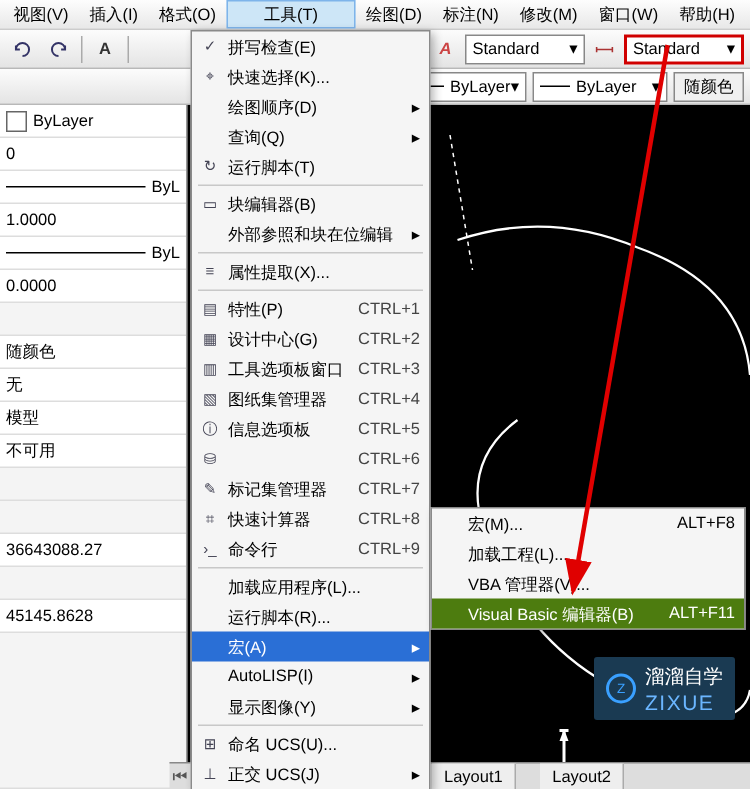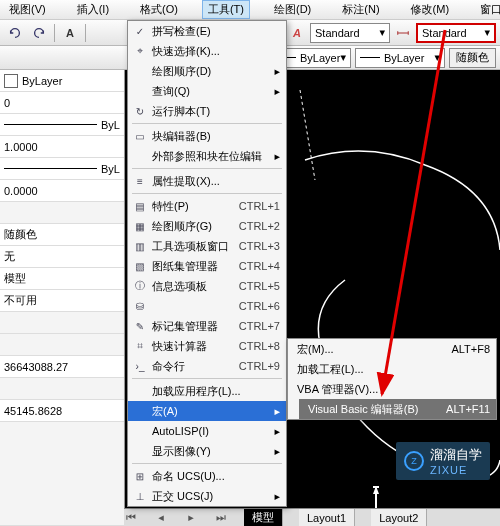--- a/index.html
+++ b/index.html
@@ -1,17 +1,17 @@
 <!DOCTYPE html>
 <html><head>
 <meta charset="utf-8">
 <style>
 *{box-sizing:border-box;margin:0;padding:0;font-family:"Microsoft YaHei",SimSun,Arial,sans-serif;font-size:11px;}
 body{width:500px;height:526px;background:#f0f0f0;position:relative;overflow:hidden;}
-.menubar{height:20px;background:linear-gradient(#fdfdfd,#e8e8e8);border-bottom:1px solid #ccc;display:flex;align-items:center;padding:0 2px;white-space:nowrap;gap:17px;}
+.menubar{height:20px;background:linear-gradient(#fdfdfd,#e8e8e8);border-bottom:1px solid #ccc;display:flex;align-items:center;padding:0 2px;white-space:nowrap;}
 .menubar .mi{padding:2px 7px;cursor:default;}
 .toolbar{height:26px;background:linear-gradient(#fcfcfc,#e4e4e4);border-bottom:1px solid #b8b8b8;display:flex;align-items:center;padding:0 4px;gap:2px;}
 .toolbar .tbtn{width:22px;height:22px;border:1px solid transparent;display:flex;align-items:center;justify-content:center;border-radius:2px;}
 .toolbar .sep{width:1px;height:18px;background:#aaa;margin:0 2px;}
 .toolbar .stylebox{height:20px;border:1px solid #888;background:#fff;padding:0 4px;display:flex;align-items:center;min-width:80px;}
 .toolbar .stylebox.hl{border:2px solid #d00000;}
 .layerbar{height:24px;background:linear-gradient(#fcfcfc,#e4e4e4);border-bottom:1px solid #b8b8b8;display:flex;align-items:center;padding:0 4px;gap:4px;}
 .layerbar .combo{height:20px;border:1px solid #888;background:#fff;display:flex;align-items:center;padding:0 4px;min-width:90px;}
 .layerbar .btn{height:20px;border:1px solid #888;background:#f0f0f0;padding:0 6px;display:flex;align-items:center;}
 .main{position:absolute;top:70px;left:0;right:0;bottom:0;display:flex;}
@@ -23,40 +23,40 @@
 .canvas{flex:1;background:#000;position:relative;overflow:hidden;}
 .canvas svg{position:absolute;top:0;left:0;width:100%;height:100%;}
 .dropdown{position:absolute;top:20px;left:127px;width:160px;background:#f5f5f5;border:1px solid #8a8a8a;box-shadow:2px 2px 6px rgba(0,0,0,0.3);z-index:10;}
 .dropdown .item{height:20px;display:flex;align-items:center;padding:0 6px 0 24px;position:relative;cursor:default;}
 .dropdown .item .sc{margin-left:auto;color:#444;}
 .dropdown .item.sel{background:#2a6fd6;color:#fff;}
 .dropdown .item .arr{margin-left:auto;}
 .dropdown .divider{height:1px;background:#c8c8c8;margin:2px 4px;}
 .dropdown .ic{position:absolute;left:4px;width:16px;height:16px;display:flex;align-items:center;justify-content:center;font-size:10px;color:#445;}
 .submenu{position:absolute;top:338px;left:287px;width:210px;background:#f5f5f5;border:1px solid #8a8a8a;box-shadow:2px 2px 6px rgba(0,0,0,0.3);z-index:11;}
-.submenu .item{height:20px;display:flex;align-items:center;padding:0 6px 0 9px;}
-.submenu .item.sel{background:#737373;color:#fff;margin-left:11px;}
+.submenu .item{height:20px;display:flex;align-items:center;padding:0 6px 0 24px;}
+.submenu .item.sel{background:#4d7c0f;color:#fff;}
 .submenu .item .sc{margin-left:auto;}
 .arrow{position:absolute;z-index:15;pointer-events:none;}
 .watermark{position:absolute;right:10px;bottom:46px;background:#1a3a52;color:#fff;padding:4px 8px;display:flex;align-items:center;gap:6px;border-radius:2px;z-index:5;}
 .watermark .logo{width:20px;height:20px;border:2px solid #3aa0ff;border-radius:50%;display:flex;align-items:center;justify-content:center;color:#3aa0ff;font-size:9px;}
-.modeltabs{position:absolute;bottom:0;left:124px;right:0;height:18px;background:#ddd;border-top:1px solid #888;display:flex;align-items:center;font-size:10px;z-index:2;gap:16px;}
+.modeltabs{position:absolute;bottom:0;left:113px;right:0;height:18px;background:#ddd;border-top:1px solid #888;display:flex;align-items:center;font-size:10px;z-index:2;gap:16px;}
 .modeltabs .tab{padding:0 8px;border-right:1px solid #aaa;background:#eee;height:100%;display:flex;align-items:center;}
 .modeltabs .tab.active{background:#000;color:#fff;}
 .modeltabs .nav{width:14px;height:14px;display:flex;align-items:center;justify-content:center;color:#555;}
 svg.ico{width:14px;height:14px;}
 </style>
 </head>
 <body>
 
 <div class="menubar">
   <span class="mi">视图(V)</span>
   <span class="mi">插入(I)</span>
   <span class="mi">格式(O)</span>
-  <span class="mi" style="background:#cde6f7;border:1px solid #7eb4ea;padding:1px 5px;text-align:right;">工具(T)</span>
+  <span class="mi" style="background:#cde6f7;border:1px solid #7eb4ea;padding:1px 24px;text-align:right;">工具(T)</span>
   <span class="mi">绘图(D)</span>
   <span class="mi">标注(N)</span>
   <span class="mi">修改(M)</span>
   <span class="mi">窗口(W)</span>
   <span class="mi">帮助(H)</span>
 </div>
 
 <div class="toolbar">
   <div class="tbtn">
       <svg class="ico" viewBox="0 0 16 16">
@@ -186,21 +186,21 @@
       <span>属性提取(X)...</span>
     </div>
   <div class="divider"></div>
   <div class="item">
       <span class="ic">▤</span>
       <span>特性(P)</span>
       <span class="sc">CTRL+1</span>
     </div>
   <div class="item">
       <span class="ic">▦</span>
-      <span>绘图顺序(G)</span>
+      <span>设计中心(G)</span>
       <span class="sc">CTRL+2</span>
     </div>
   <div class="item">
       <span class="ic">▥</span>
       <span>工具选项板窗口</span>
       <span class="sc">CTRL+3</span>
     </div>
   <div class="item">
       <span class="ic">▧</span>
       <span>图纸集管理器</span>
@@ -226,20 +226,23 @@
       <span class="sc">CTRL+8</span>
     </div>
   <div class="item">
       <span class="ic">›_</span>
       <span>命令行</span>
       <span class="sc">CTRL+9</span>
     </div>
   <div class="divider"></div>
   <div class="item">
       <span>加载应用程序(L)...</span>
+    </div>
+  <div class="item">
+      <span>运行脚本(R)...</span>
     </div>
   <div class="item sel">
       <span>宏(A)</span>
       <span class="arr">▸</span>
     </div>
   <div class="item">
       <span>AutoLISP(I)</span>
       <span class="arr">▸</span>
     </div>
   <div class="item">
@@ -282,21 +285,21 @@
         <path d="M0 0 L8 3 L0 6 Z" fill="#e00000"></path>
       </marker>
     </defs>
   <line x1="155" y1="8" x2="92" y2="372" stroke="#e00000" stroke-width="3" marker-end="url(#ah)"></line>
 </svg>
 
 <div class="watermark">
   <div class="logo">Z</div>
   <div>
     <div style="font-size:13px;color:#fff;">溜溜自学</div>
-    <div style="font-size:11px;color:#6bb6ff;letter-spacing:1px;">ZIXUE</div>
+    <div style="font-size:14px;color:#6bb6ff;letter-spacing:1px;">ZIXUE</div>
   </div>
 </div>
 
 <div class="modeltabs">
   <div class="nav">⏮</div>
   <div class="nav">◂</div>
   <div class="nav">▸</div>
   <div class="nav">⏭</div>
   <div class="tab active">模型</div>
   <div class="tab">Layout1</div>

